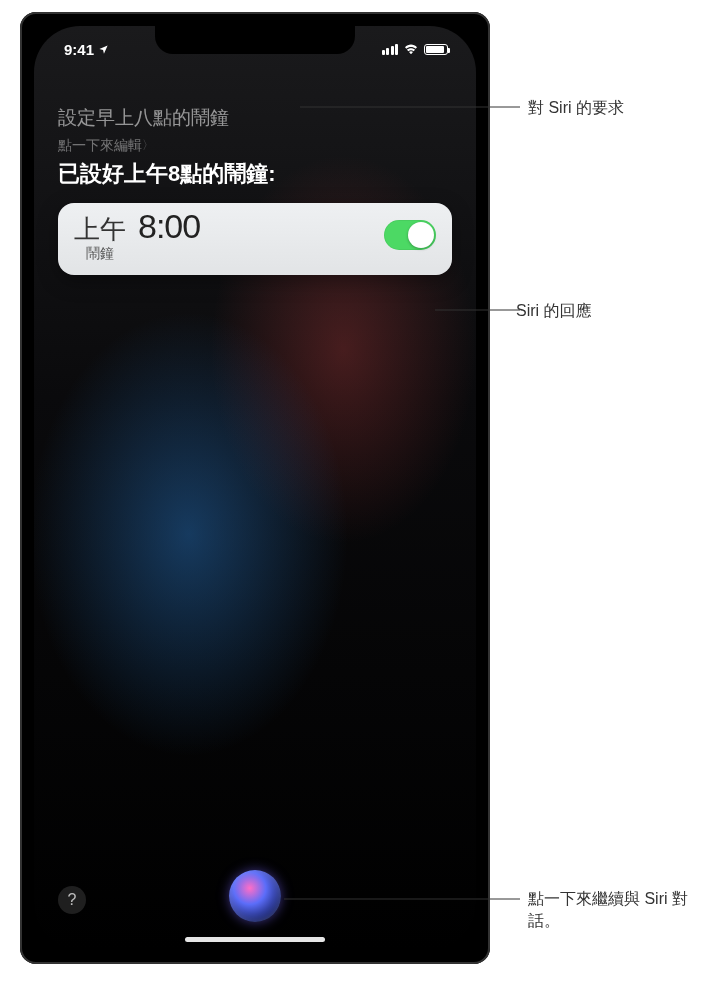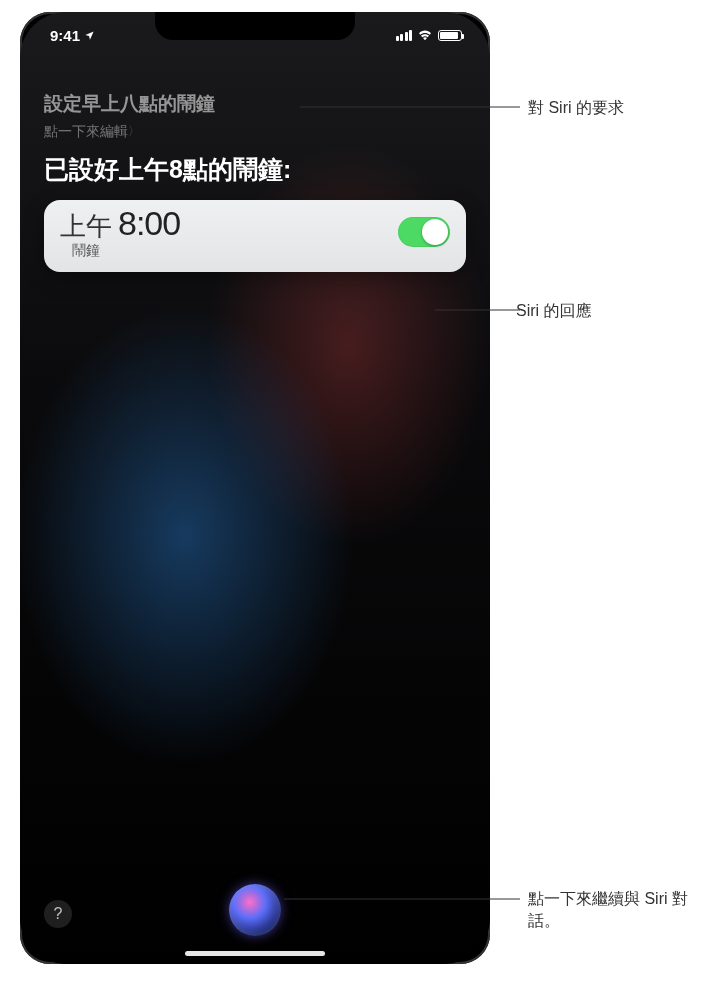--- a/index.html
+++ b/index.html
@@ -10,21 +10,22 @@
     height: 984px;
     position: relative;
   }
   .phone {
     position: absolute;
     left: 20px;
     top: 12px;
     width: 470px;
     height: 952px;
     background: #000;
-    border-radius: 30px;
+    border-radius: 16px;
+    padding: 14px;
     box-shadow: inset 0 0 0 2px #333;
   }
   .screen {
     width: 100%;
     height: 100%;
     border-radius: 46px;
     overflow: hidden;
     position: relative;
     background: radial-gradient(ellipse 60% 40% at 35% 55%, rgba(40,120,200,0.45), transparent 60%),
                 radial-gradient(ellipse 50% 35% at 70% 35%, rgba(180,60,60,0.35), transparent 60%),
@@ -73,36 +74,36 @@
   .battery::after{
     content:""; position:absolute; right:-3px; top:3px;
     width:2px; height:5px; background:#fff; border-radius:0 1px 1px 0;
   }
   .battery-fill{ position:absolute; left:1px; top:1px; bottom:1px; width:18px; background:#fff; border-radius:1px;}
   
   .content { position: absolute; top: 80px; left: 24px; right: 24px; }
   .request {
     color: rgba(255,255,255,0.55);
     font-size: 19px;
-    font-weight: 700;
+    font-weight: 400;
     line-height: 1.3;
   }
   .edit-hint {
     color: rgba(255,255,255,0.4);
     font-size: 14px;
     margin-top: 6px;
     display: flex;
     align-items: center;
   }
   .chev { font-size: 12px; opacity:0.6; }
   .response-text {
     color: #fff;
-    font-size: 25px;
+    font-size: 22px;
     font-weight: 600;
-    margin-top: 12px;
+    margin-top: 4px;
   }
   .card {
     margin-top: 14px;
     background: linear-gradient(180deg,#eef0f2 0%, #e2e4e6 100%);
     border-radius: 16px;
     overflow: hidden;
     box-shadow: 0 6px 20px rgba(0,0,0,0.35);
   }
   .card-header {
     display: flex;
@@ -120,21 +121,21 @@
     color: #7a7a7c;
     letter-spacing: 1px;
   }
   .card-body {
     display: flex;
     align-items: center;
     justify-content: space-between;
     padding: 4px 16px 12px 16px;
   }
   .time-block { display:flex; flex-direction:column; }
-  .time-row { display:flex; align-items:baseline; gap:6px; }
+  .time-row { display:flex; align-items:baseline; gap:12px; }
   .ampm { font-size: 26px; color:#333; font-weight:300;}
   .time { font-size: 34px; color:#222; font-weight:300; letter-spacing:-1px;}
   .alarm-label { font-size: 14px; color:#555; margin-top:-2px;margin-left:12px;}
   .toggle {
     width: 52px; height: 30px; border-radius: 15px;
     background: #4cd964; position: relative;
     box-shadow: inset 0 0 0 1px rgba(0,0,0,0.05);
   }
   .toggle-knob {
     position:absolute; right:2px; top:2px;

